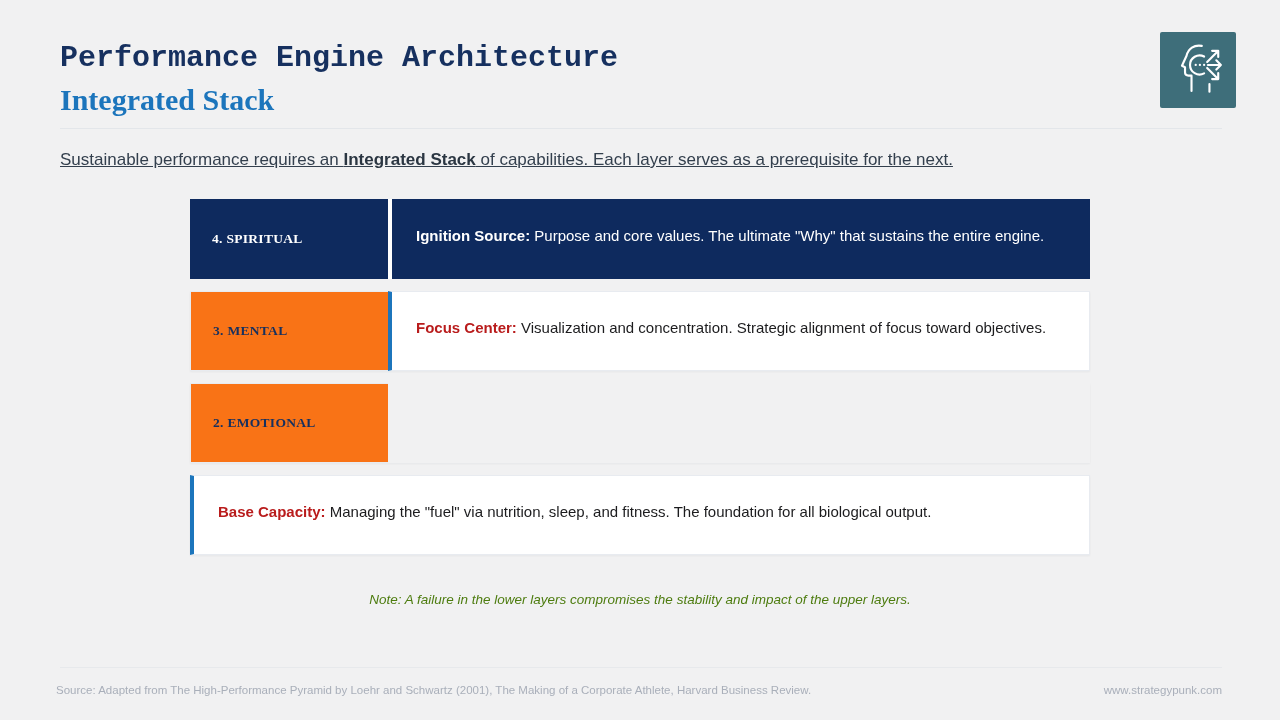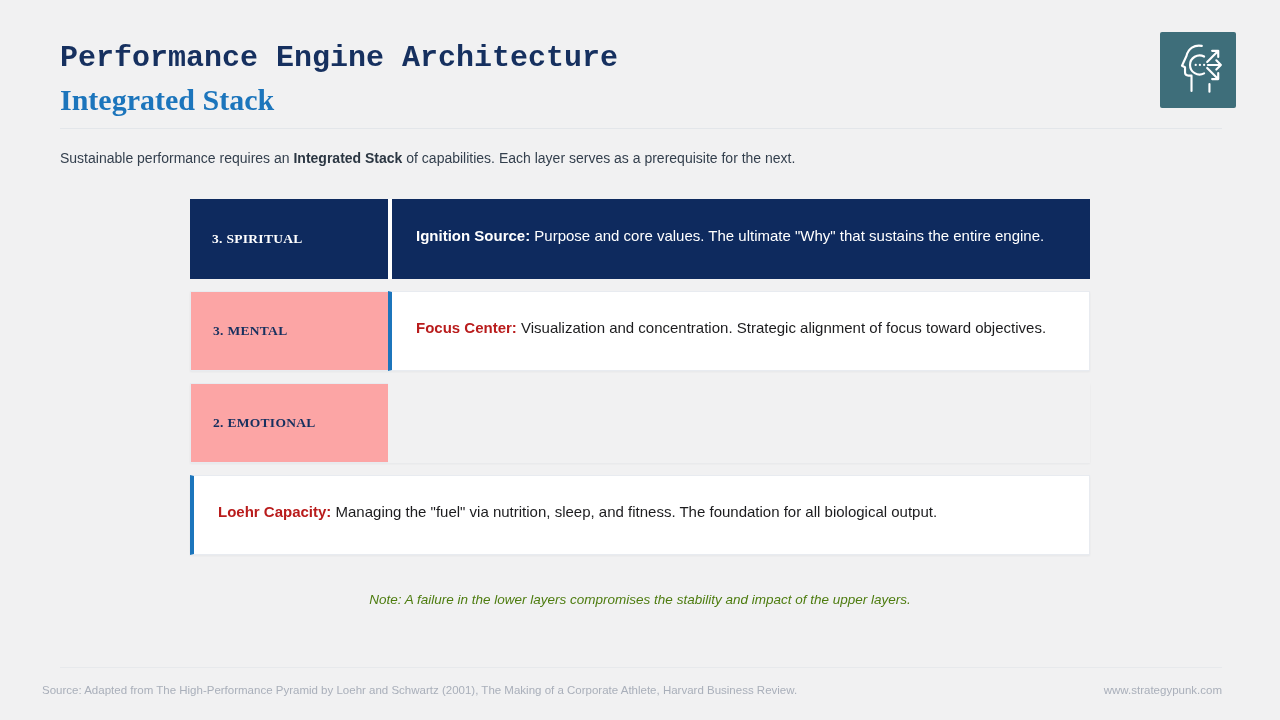--- a/index.html
+++ b/index.html
@@ -35,37 +35,37 @@
     display: flex; align-items: center; justify-content: center;
   }
   .head-rule {
     position: absolute; top: 128px; left: 60px; right: 58px;
     border: none; border-top: 1px solid #e3e6ea;
   }
 
   
   .intro {
     position: absolute; top: 150px; left: 60px; right: 60px;
-    font-size: 14px; color: #333f4d;
+    font-size: 17px; color: #333f4d; text-decoration: underline;
   }
   .intro b { color: #2b3642; }
 
   
   .stack { position: absolute; top: 199px; left: 190px; width: 900px; }
   .row {
     display: flex;
     height: 80px;
     margin-bottom: 12px;
     box-shadow: 0 1px 2px rgba(20,30,60,0.05);
   }
   .row-label {
     width: 198px;
     display: flex; align-items: center;
     padding-left: 22px;
-    background: #fca5a5;
+    background: #f97316;
     border: 1px solid #e8ebf0;
     border-right: none;
     font-family: "Liberation Serif", serif;
     font-weight: bold;
     font-size: 13.5px;
     letter-spacing: 0.3px;
     color: #16305f;
   }
   .row-desc {
     flex: 1;
@@ -96,21 +96,21 @@
     font-size: 13.5px;
     color: #4d7c0f;
   }
 
   
   .foot-rule {
     position: absolute; top: 667px; left: 60px; right: 58px;
     border: none; border-top: 1px solid #e7e9ec;
   }
   .footer {
-    position: absolute; top: 684px; left: 42px; right: 58px;
+    position: absolute; top: 684px; left: 56px; right: 58px;
     display: flex; justify-content: space-between; align-items: baseline;
     font-size: 11.5px;
     color: #a9afba;
   }
   .footer a { color: #a9afba; text-decoration: none; }
 </style>
 </head>
 <body>
 
 <div class="titles">
@@ -141,40 +141,40 @@
   </span>
 </div>
 
 <hr class="head-rule">
 
 <p class="intro"><span>Sustainable performance requires an </span><b>Integrated Stack</b><span> of capabilities. Each layer serves as a prerequisite for the next.</span></p>
 
 <div class="stack">
 
   <div class="row dark">
-    <div class="row-label">3. SPIRITUAL</div>
+    <div class="row-label">4. SPIRITUAL</div>
     <div class="row-desc">
       <p><b>Ignition Source:</b><span> Purpose and core values. The ultimate "Why" that sustains the entire engine.</span></p>
     </div>
   </div>
 
   <div class="row">
     <div class="row-label">3. MENTAL</div>
     <div class="row-desc">
       <p><b>Focus Center:</b><span> Visualization and concentration. Strategic alignment of focus toward objectives.</span></p>
     </div>
   </div>
 
   <div class="row">
     <div class="row-label">2. EMOTIONAL</div>
   </div>
 
   <div class="row">
     <div class="row-desc">
-      <p><b>Loehr Capacity:</b><span> Managing the "fuel" via nutrition, sleep, and fitness. The foundation for all biological output.</span></p>
+      <p><b>Base Capacity:</b><span> Managing the "fuel" via nutrition, sleep, and fitness. The foundation for all biological output.</span></p>
     </div>
   </div>
 
 </div>
 
 <div class="note">Note: A failure in the lower layers compromises the stability and impact of the upper layers.</div>
 
 <hr class="foot-rule">
 <div class="footer">
   <span>Source: Adapted from The High-Performance Pyramid by Loehr and Schwartz (2001), The Making of a Corporate Athlete, Harvard Business Review.</span>

